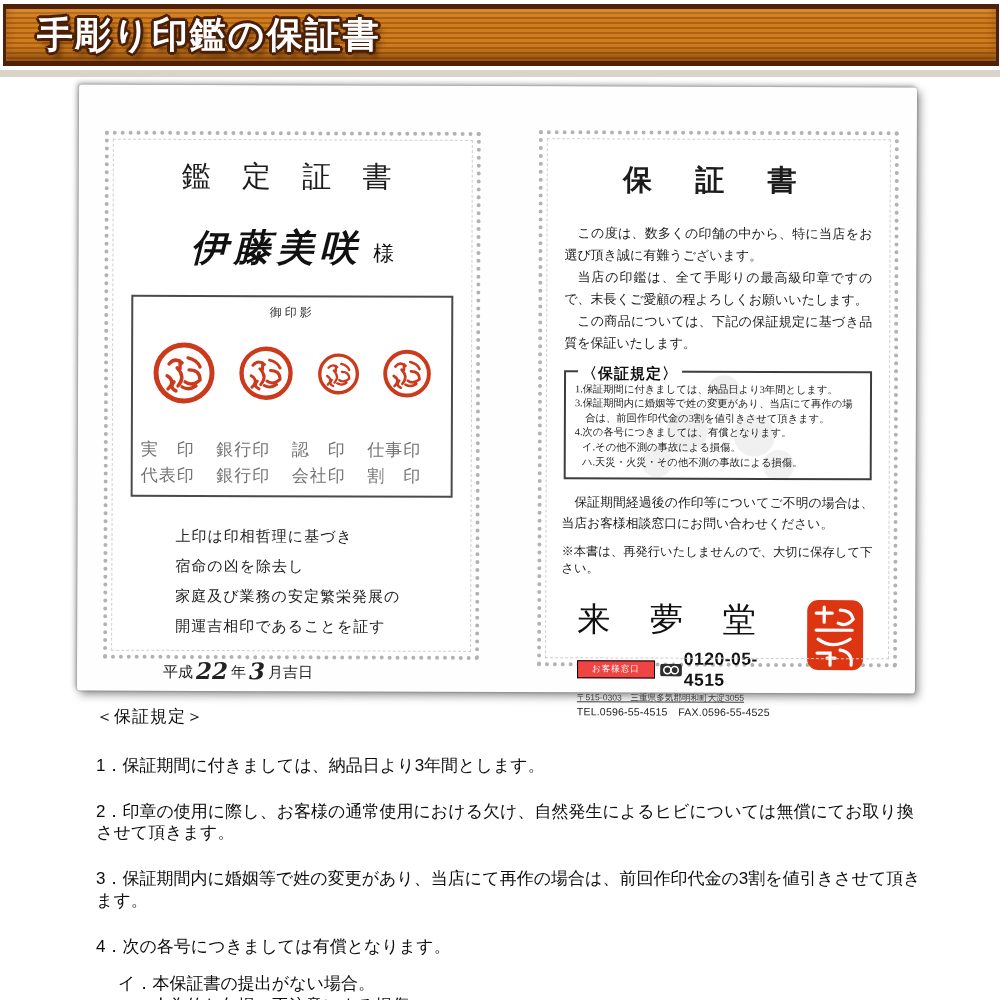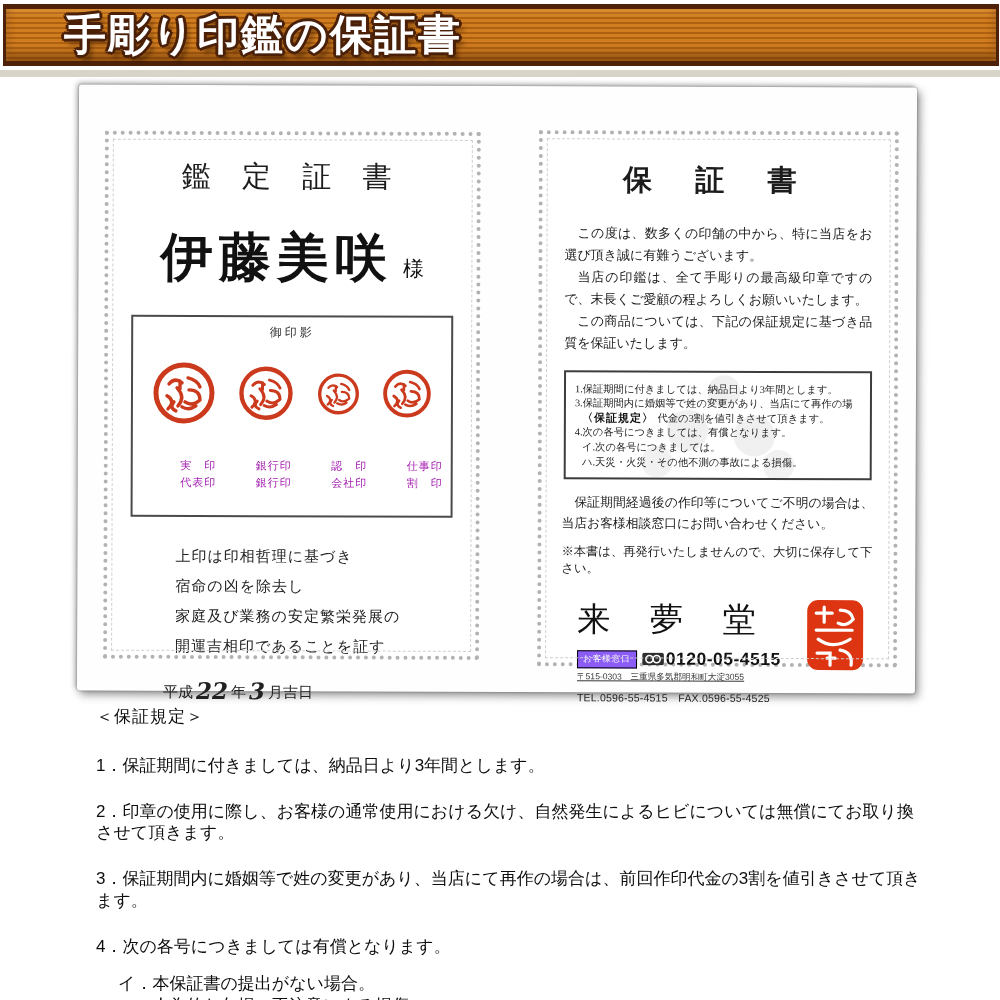--- a/index.html
+++ b/index.html
@@ -5,49 +5,49 @@
   html,body{margin:0;padding:0;background:#ffffff;width:1000px;height:1000px;overflow:hidden;
     font-family:"Liberation Sans",sans-serif;}
   .stage{position:absolute;inset:0;width:1000px;height:1000px;background:#fff;}
 
   
   .banner{position:absolute;left:3px;top:4px;width:990px;height:52px;
     background:repeating-linear-gradient(180deg,#d07d20 0px,#d07d20 3px,#ae6110 3px,#ae6110 5px);
     border:5px solid #4e2209;border-left-width:3px;border-right-width:3px;
     box-shadow:inset 0 -8px 10px rgba(80,35,5,.45), inset 0 4px 6px rgba(255,200,120,.25);
     display:flex;align-items:center;}
-  .banner-title{font-weight:bold;font-size:42px;line-height:1;color:#ffffff;margin-left:58px;letter-spacing:2px;
+  .banner-title{font-weight:bold;font-size:36px;line-height:1;color:#ffffff;margin-left:31px;letter-spacing:2px;
     text-shadow:3px 0 0 #4a2008,-3px 0 0 #4a2008,0 3px 0 #4a2008,0 -3px 0 #4a2008,
       2px 2px 0 #4a2008,-2px 2px 0 #4a2008,2px -2px 0 #4a2008,-2px -2px 0 #4a2008,
       5px 6px 4px rgba(40,15,0,.45);}
   .substrip{position:absolute;left:0;top:70px;width:1000px;height:7px;background:#d8d4c8;}
 
   
   .photo{position:absolute;left:78px;top:86px;width:838px;height:606px;background:#fefefe;
     border-radius:3px;transform:rotate(.2deg);
     box-shadow:3px 4px 9px rgba(40,40,40,.5),-2px -2px 5px rgba(60,60,60,.35),0 0 2px #9a9a9a;}
 
   .cert{position:absolute;border:4px dotted #b2b2b2;background:#fff;}
   .cert::after{content:"";position:absolute;inset:4px;border:1px dashed #cfcfcf;pointer-events:none;}
   .cert-l{left:26px;top:46px;width:368px;height:520px;}
   .cert-r{left:460px;top:44px;width:352px;height:528px;}
 
   
   .l-title{margin-top:22px;text-align:center;font-family:"Liberation Serif",serif;font-size:29px;
     letter-spacing:12px;color:#1c1c1c;}
   .l-name-row{margin-top:26px;text-align:center;color:#111;}
-  .l-name{font-family:"DejaVu Serif",serif;font-weight:bold;font-size:52px;letter-spacing:6px;}
+  .l-name{font-family:"DejaVu Serif",serif;font-weight:bold;font-style:italic;font-size:37px;letter-spacing:6px;}
   .l-hono{font-family:"DejaVu Serif",serif;font-size:21px;margin-left:6px;}
   .sealbox{position:relative;margin:22px auto 0;width:318px;height:198px;border:2px solid #4a4a4a;}
   .sealbox-label{text-align:center;margin-top:7px;font-family:"Liberation Serif",serif;font-size:12px;
     letter-spacing:3px;color:#333;}
   .seal-row{display:flex;justify-content:space-around;align-items:center;height:84px;margin-top:10px;padding:0 8px;}
   .seal-labels{display:flex;justify-content:space-around;margin-top:22px;padding:0 8px;}
-  .seal-col{width:25%;text-align:right;font-family:"Liberation Serif",serif;font-size:11px;
-    line-height:1.55;color:#a21caf;letter-spacing:1px;}
+  .seal-col{width:25%;text-align:left;font-family:"Liberation Serif",serif;font-size:17px;
+    line-height:1.55;color:#737373;letter-spacing:1px;}
   .l-statement{margin:24px 0 0 68px;font-family:"DejaVu Serif",serif;font-size:15px;line-height:2.0;
     color:#222;letter-spacing:1px;}
   .l-date{margin:14px 0 0 56px;font-family:"Liberation Serif",serif;font-size:15px;color:#222;}
   .l-date .num{font-family:"DejaVu Serif",serif;font-style:italic;font-weight:bold;font-size:23px;
     margin:0 3px;position:relative;top:2px;}
   .l-date .day{}
 
   
   .r-title{margin-top:26px;text-align:center;font-family:"Liberation Serif",serif;font-size:29px;
     letter-spacing:18px;color:#1c1c1c;font-weight:bold;}
@@ -57,37 +57,37 @@
   .provbox{position:relative;margin:15px auto 0;width:286px;border:2px solid #3d3d3d;
     padding:10px 9px 8px 9px;font-family:"Liberation Serif",serif;font-size:10.3px;line-height:1.42;color:#222;
     background:
       radial-gradient(circle at 52% 18%, rgba(200,200,200,.28) 16px, transparent 17px),
       radial-gradient(circle at 40% 55%, rgba(200,200,200,.28) 20px, transparent 21px),
       radial-gradient(circle at 62% 60%, rgba(200,200,200,.28) 20px, transparent 21px),
       radial-gradient(circle at 30% 85%, rgba(200,200,200,.25) 15px, transparent 16px),
       radial-gradient(circle at 70% 88%, rgba(200,200,200,.25) 15px, transparent 16px),
       #ffffff;}
   .provbox-title{position:absolute;top:-9px;left:12px;background:#fff;padding:0 4px;
-    font-size:11px;font-weight:bold;letter-spacing:1px;color:#111;margin-top:47px;}
+    font-size:15px;font-weight:bold;letter-spacing:1px;color:#111;}
   .prov-item{padding-left:1em;text-indent:-1em;margin:0;}
   .prov-sub{padding-left:1.7em;text-indent:-1em;margin:0;}
   .r-afternote{margin:13px 20px 0 20px;font-family:"Liberation Serif",serif;font-size:12.8px;
     line-height:1.65;color:#1a1a1a;text-indent:1em;text-align:justify;}
   .r-keepnote{margin:9px 20px 0 20px;font-family:"Liberation Serif",serif;font-size:12.3px;color:#1a1a1a;}
   .shop-row{display:flex;margin:20px 8px 0 36px;align-items:flex-start;}
   .shop-left{width:220px;}
   .shop-name{font-family:Liberation Mono, monospace;font-size:33px;letter-spacing:10px;color:#111;}
   .contact{margin-top:6px;}
   .contact-line{display:flex;align-items:center;}
-  .contact-badge{background:#8b5cf6;color:#fff;font-size:8.5px;padding:2px 5px;border:1px solid #000;
+  .contact-badge{background:#ef4444;color:#fff;font-size:8.5px;padding:2px 14px;border:1px solid #000;
     letter-spacing:1px;white-space:nowrap;}
   .freedial{margin:0 2px 0 5px;flex:0 0 auto;}
   .phone{font-weight:bold;font-size:17.5px;color:#111;letter-spacing:.5px;}
   .shop-addr{font-size:8.6px;color:#3a3a3a;margin-top:2px;white-space:nowrap;text-decoration:underline;}
-  .shop-telfax{font-size:10.5px;color:#222;margin-top:8px;letter-spacing:.2px;white-space:nowrap;}
+  .shop-telfax{font-size:10.5px;color:#222;margin-top:1px;letter-spacing:.2px;white-space:nowrap;}
   .company-seal{margin-left:8px;flex:0 0 auto;}
 
   
   .terms{position:absolute;left:96px;top:706px;width:834px;color:#0d0d0d;font-size:17px;line-height:1.28;}
   .terms-heading{margin:0 0 27px 0;letter-spacing:1px;}
   .terms-item{margin:0 0 24px 0;}
   .terms-item.tight{margin-bottom:16px;}
   .terms-sub{margin:0 0 0 22px;}
 </style>
 </head>
@@ -177,21 +177,21 @@
       <div class="r-intro">
         <p>この度は、数多くの印舗の中から、特に当店をお選び頂き誠に有難うございます。</p>
         <p>当店の印鑑は、全て手彫りの最高級印章ですので、末長くご愛顧の程よろしくお願いいたします。</p>
         <p>この商品については、下記の保証規定に基づき品質を保証いたします。</p>
       </div>
       <div class="provbox">
         <span class="provbox-title">〈保証規定〉</span>
         <p class="prov-item">1.保証期間に付きましては、納品日より3年間とします。</p>
         <p class="prov-item">3.保証期間内に婚姻等で姓の変更があり、当店にて再作の場合は、前回作印代金の3割を値引きさせて頂きます。</p>
         <p class="prov-item">4.次の各号につきましては、有償となります。</p>
-        <p class="prov-sub">イ.次の各号につきましては。</p>
+        <p class="prov-sub">イ.その他不測の事故による損傷。</p>
         <p class="prov-sub">ハ.天災・火災・その他不測の事故による損傷。</p>
       </div>
       <div class="r-afternote">保証期間経過後の作印等についてご不明の場合は、当店お客様相談窓口にお問い合わせください。</div>
       <div class="r-keepnote">※本書は、再発行いたしませんので、大切に保存して下さい。</div>
       <div class="shop-row">
         <div class="shop-left">
           <div class="shop-name">来 夢 堂</div>
           <div class="contact">
             <div class="contact-line">
               <span class="contact-badge">お客様窓口</span>

